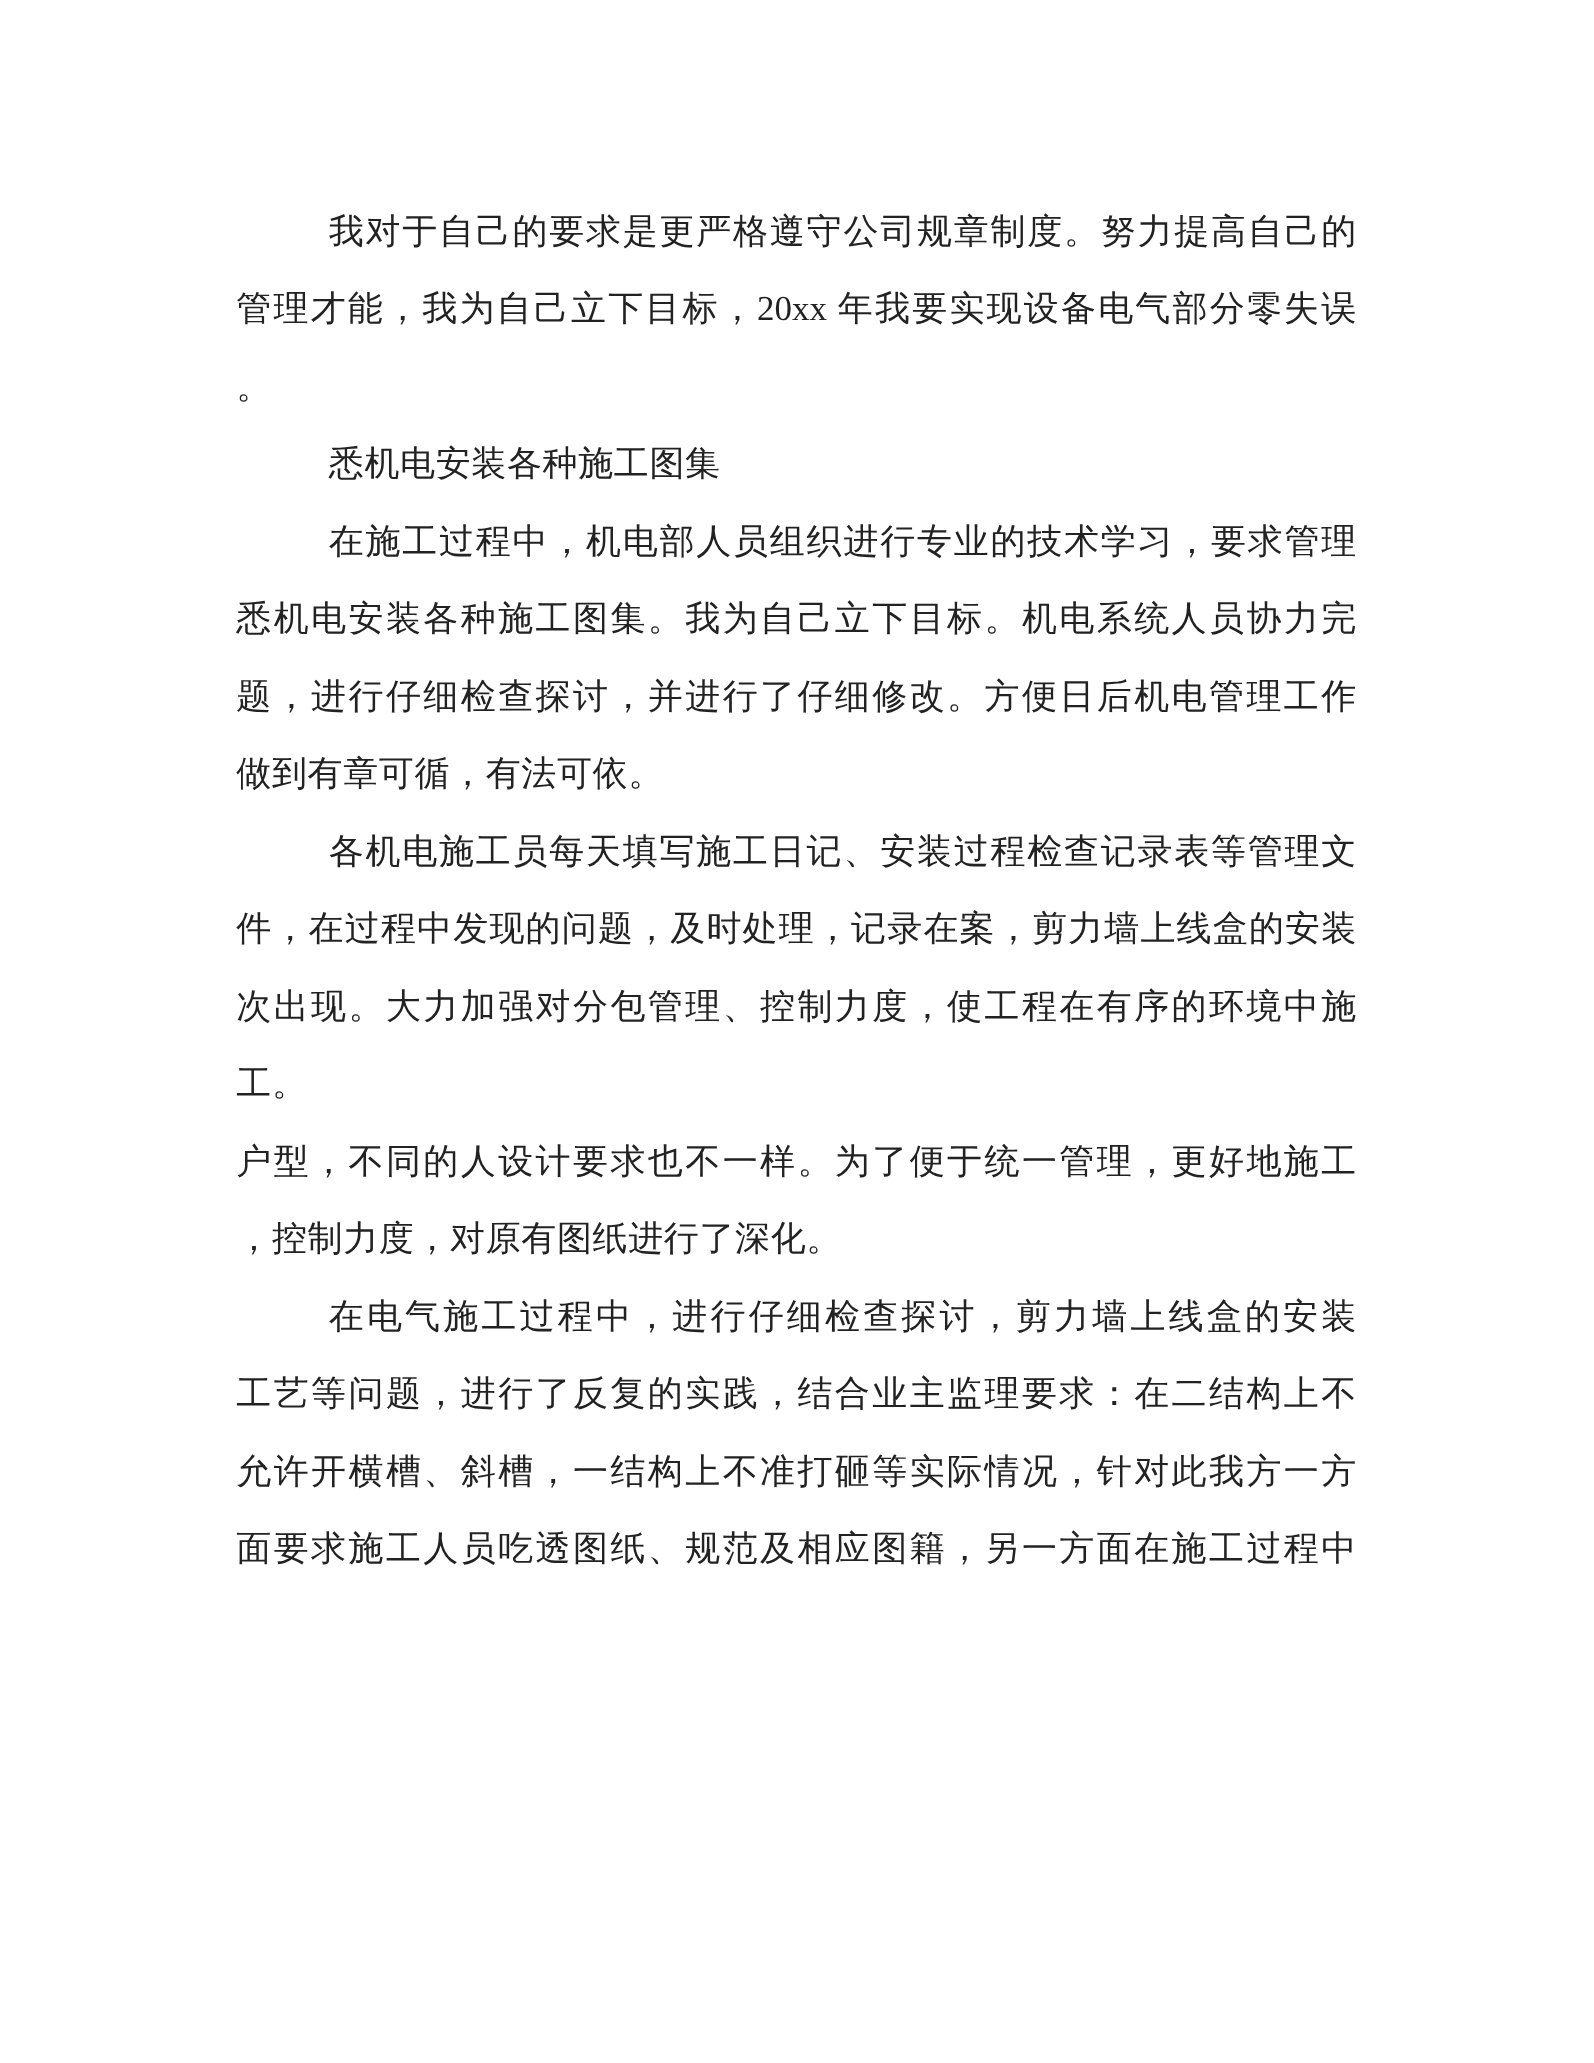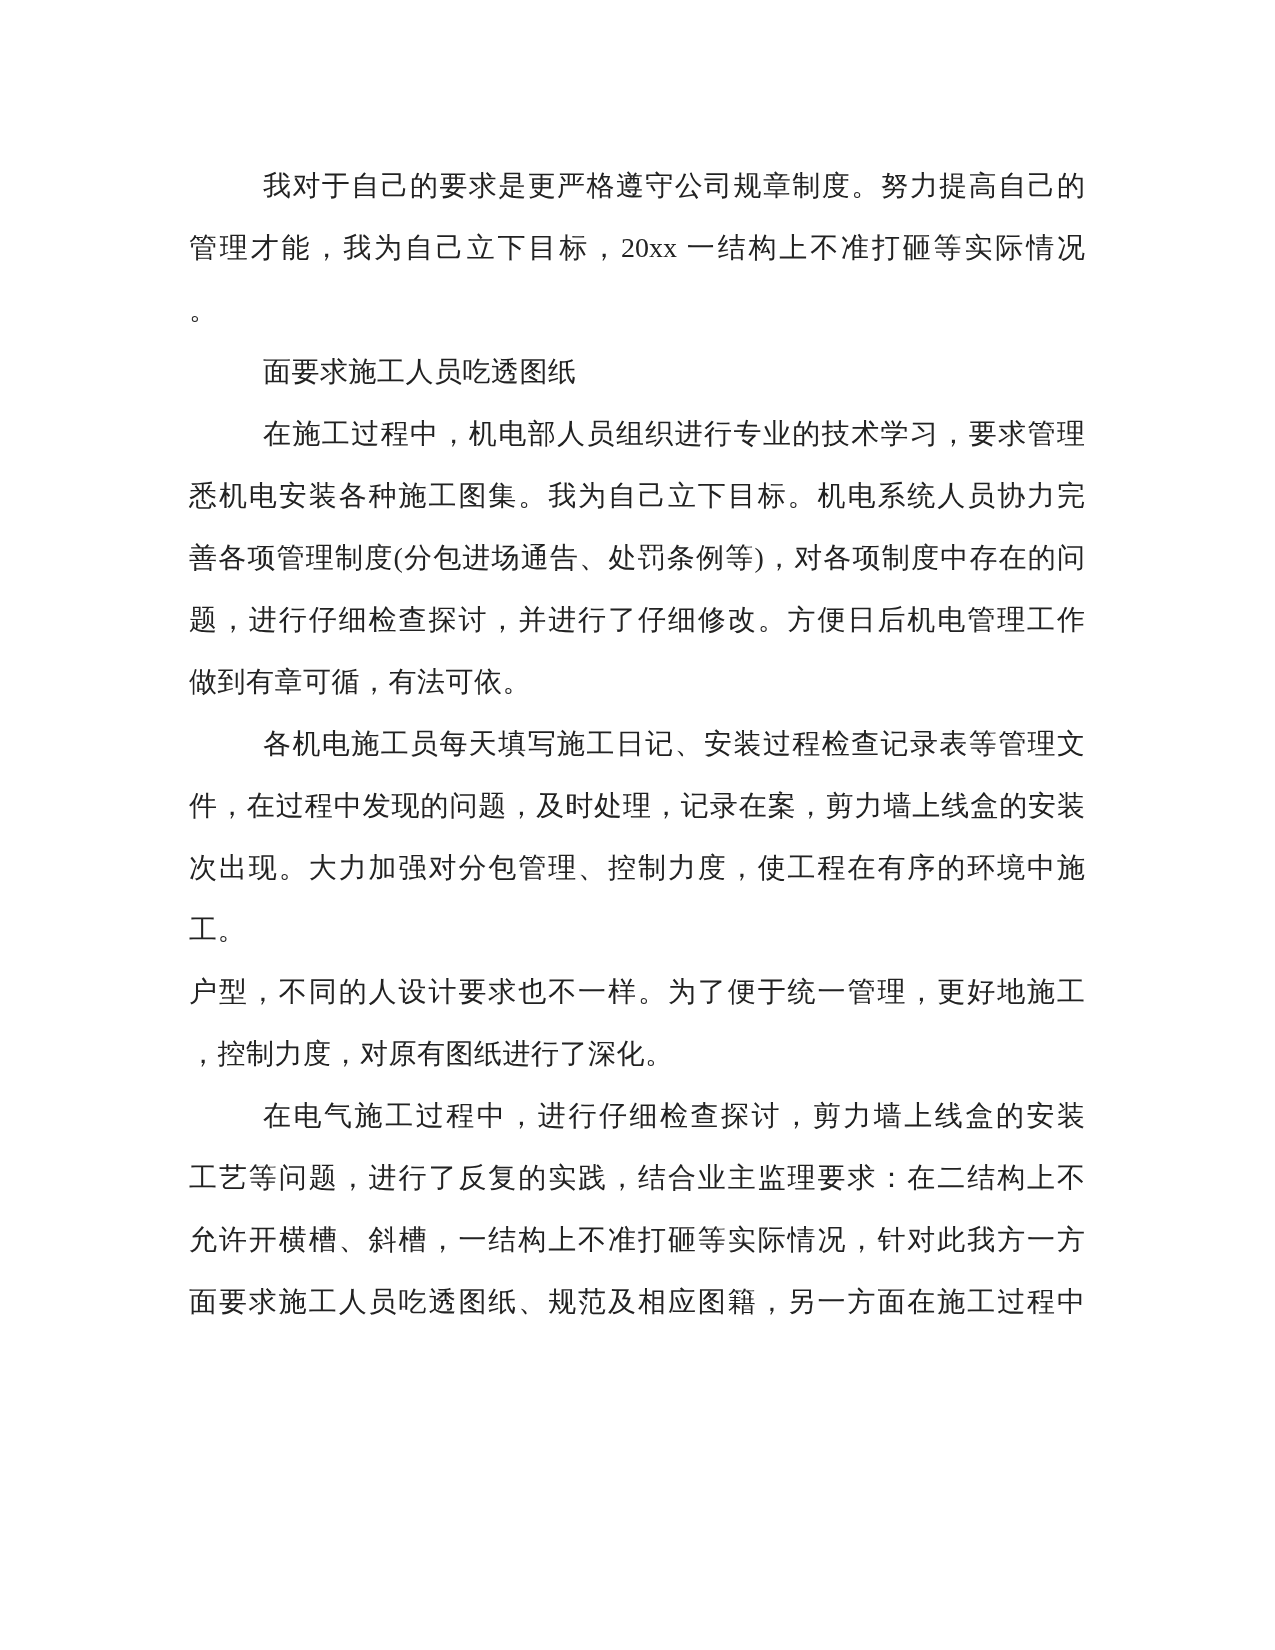--- a/index.html
+++ b/index.html
@@ -49,30 +49,29 @@
     padding-left: 74px;
   }
 </style>
 </head>
 <body>
 
 <div class="page">
   <div class="text-block" style="color: rgb(34, 34, 34);">
       <div class="para">
         <div class="line indent fill">我对于自己的要求是更严格遵守公司规章制度。努力提高自己的</div>
-        <div class="line fill">管理才能，我为自己立下目标，20xx 一结构上不准打砸等实际情况</div>
+        <div class="line fill">管理才能，我为自己立下目标，20xx 年我要实现设备电气部分零失误</div>
         <div class="line">。</div>
       </div>
       <div class="para">
-        <div class="line indent">面要求施工人员吃透图纸</div>
+        <div class="line indent">悉机电安装各种施工图集</div>
       </div>
       <div class="para">
         <div class="line indent fill">在施工过程中，机电部人员组织进行专业的技术学习，要求管理</div>
         <div class="line fill">悉机电安装各种施工图集。我为自己立下目标。机电系统人员协力完</div>
-        <div class="line fill">善各项管理制度(分包进场通告、处罚条例等)，对各项制度中存在的问</div>
         <div class="line fill">题，进行仔细检查探讨，并进行了仔细修改。方便日后机电管理工作</div>
         <div class="line">做到有章可循，有法可依。</div>
       </div>
       <div class="para">
         <div class="line indent fill">各机电施工员每天填写施工日记、安装过程检查记录表等管理文</div>
         <div class="line fill">件，在过程中发现的问题，及时处理，记录在案，剪力墙上线盒的安装</div>
         <div class="line fill">次出现。大力加强对分包管理、控制力度，使工程在有序的环境中施</div>
         <div class="line">工。</div>
       </div>
       <div class="para">

